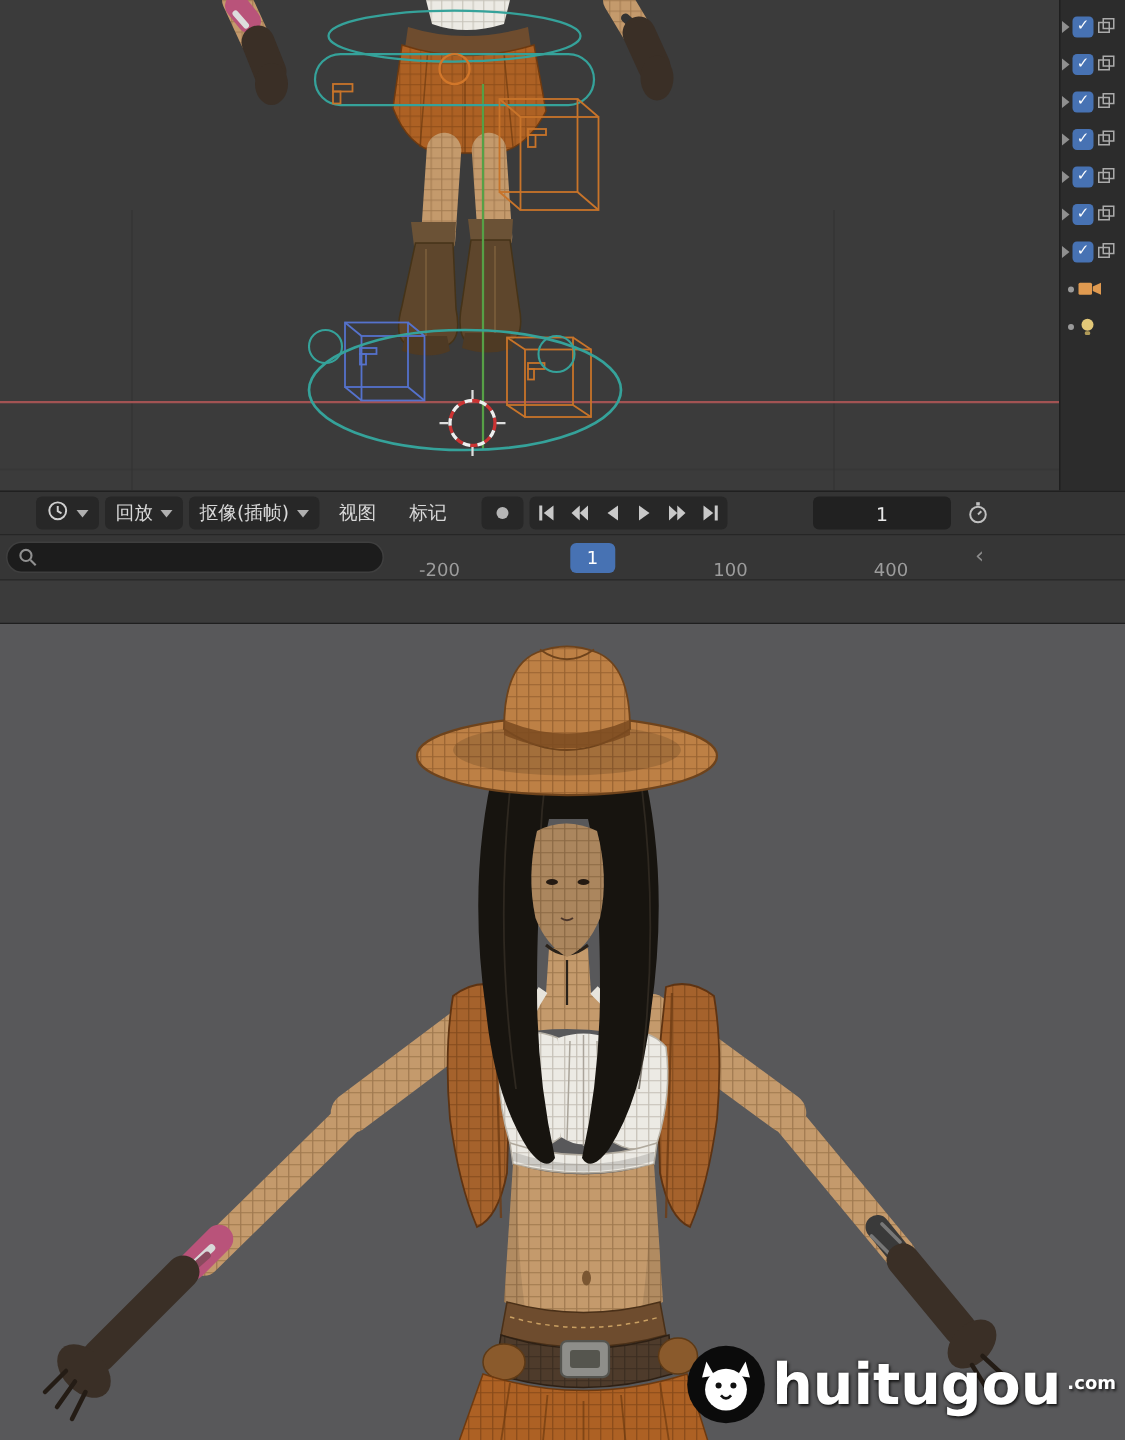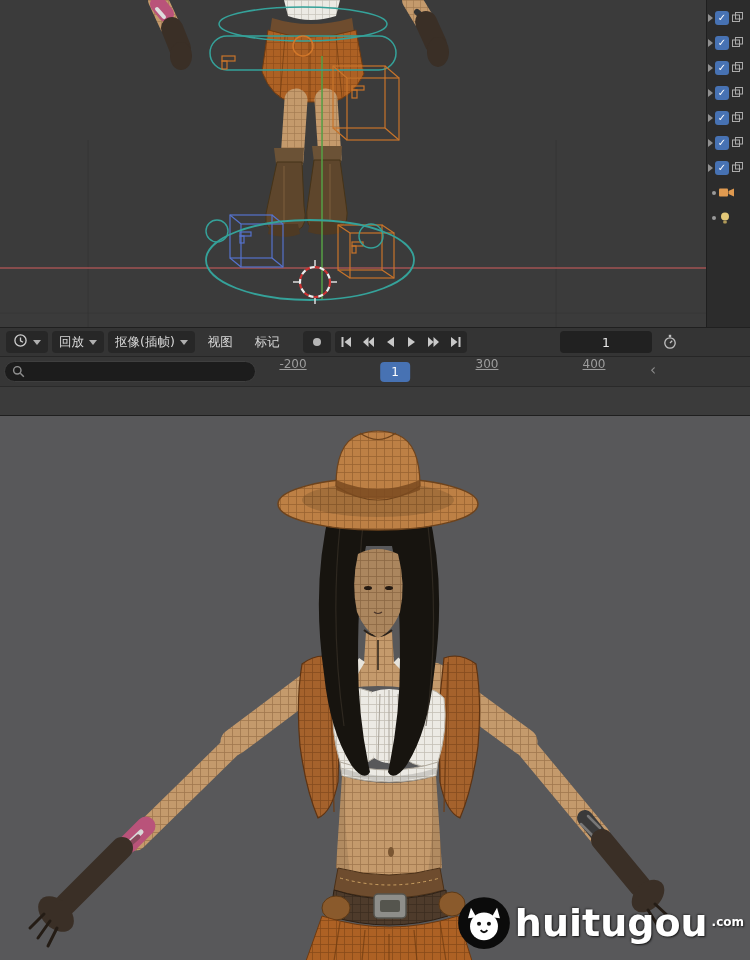--- a/index.html
+++ b/index.html
@@ -16,39 +16,39 @@
   .o-tri{width:0;height:0;border-left:5px solid #8f8f8f;border-top:4px solid transparent;
          border-bottom:4px solid transparent;flex:0 0 auto;}
   .o-cb{width:14px;height:14px;background:#4772b3;border-radius:3px;color:#fff;font-size:10px;
         line-height:14px;text-align:center;flex:0 0 auto;font-weight:bold;}
   .o-icon{flex:0 0 auto;display:flex;align-items:center;}
   .o-dot{width:4px;height:4px;border-radius:50%;background:#9a9a9a;flex:0 0 auto;margin-left:4px;}
 
   
   .tl{position:absolute;left:0;top:327px;width:750px;height:88px;}
   .tl-header{height:30px;background:#343434;border-top:1px solid #202020;border-bottom:1px solid #262626;
-             box-sizing:border-box;display:flex;align-items:center;padding:0 6px;gap:4px;}
+             box-sizing:border-box;display:flex;align-items:center;padding:0 24px;gap:4px;}
   .hbtn{height:22px;background:#272727;border-radius:4px;display:flex;align-items:center;
         padding:0 7px;gap:5px;flex:0 0 auto;}
   .menu-text{color:#d8d8d8;font-size:12.5px;white-space:nowrap;}
   .plain-menu{height:22px;display:flex;align-items:center;padding:0 9px;flex:0 0 auto;text-align:center;}
   .chev{width:0;height:0;border:4px solid transparent;border-top:5px solid #b0b0b0;margin-top:5px;}
   .transport{height:22px;background:#272727;border-radius:4px;display:flex;align-items:center;flex:0 0 auto;}
   .tbtn{width:22px;height:22px;display:flex;align-items:center;justify-content:center;}
   .spacer{flex:1 1 auto;}
   .frame-field{width:92px;height:22px;background:#212121;border-radius:4px;color:#e8e8e8;
                font-size:12.5px;display:flex;align-items:center;justify-content:center;flex:0 0 auto;}
   .endpad{flex:0 0 62px;}
 
   .tl-ruler{position:relative;height:30px;background:#363636;border-bottom:1px solid #2a2a2a;box-sizing:border-box;}
   .searchbox{position:absolute;left:4px;top:4px;width:252px;height:21px;background:#1c1c1c;
              border:1px solid #3f3f3f;border-radius:11px;display:flex;align-items:center;padding-left:7px;box-sizing:border-box;gap:5px;}
   .searchbox input{background:transparent;border:none;outline:none;color:#ccc;font-size:12px;width:200px;
                    font-family:"DejaVu Sans","Liberation Sans",sans-serif;}
-  .tick{position:absolute;top:0;transform:translateX(-50%);color:#9c9c9c;font-size:12px;text-decoration:underline;}
+  .tick{position:absolute;top:16px;transform:translateX(-50%);color:#9c9c9c;font-size:12px;}
   .cfbadge{position:absolute;top:5px;transform:translateX(-50%);height:20px;line-height:20px;
            background:#4772b3;color:#fff;font-size:12px;border-radius:4px;padding:0 11px;}
   .collapse{position:absolute;left:650px;top:4px;color:#8d8d8d;font-size:15px;}
 
   .tl-rows{position:relative;height:28px;background:#292929;}
   .summary{position:absolute;left:0;top:0;width:260px;height:23px;background:#7c4a1e;
            display:flex;align-items:center;gap:7px;padding-left:9px;box-sizing:border-box;}
   .sum-tri{width:0;height:0;border-left:6px solid #f0a35c;border-top:5px solid transparent;
            border-bottom:5px solid transparent;}
   .sum-label{color:#ffb46a;font-size:12.5px;}
@@ -364,21 +364,21 @@
       <div class="searchbox">
         <span style="display:flex;">
           <svg width="13" height="13" viewBox="0 0 13 13">
               <circle cx="5.3" cy="5.3" r="3.7" fill="none" stroke="#909090" stroke-width="1.4"></circle>
               <path d="M8.3 8.3 L11.8 11.8" stroke="#909090" stroke-width="1.4"></path>
             </svg>
         </span>
         <input placeholder="" style="">
       </div>
       <span class="tick" style="left:293px;">-200</span>
-      <span class="tick" style="left:487px;">300</span>
+      <span class="tick" style="left:487px;">100</span>
       <span class="tick" style="left:594px;">400</span>
       <span class="cfbadge" style="left:395px;">1</span>
       <span class="collapse">‹</span>
     </div>
 
   </div>
 
   <div class="vp-main">
     <svg width="750" height="545" viewBox="0 0 750 545">
       <defs>

